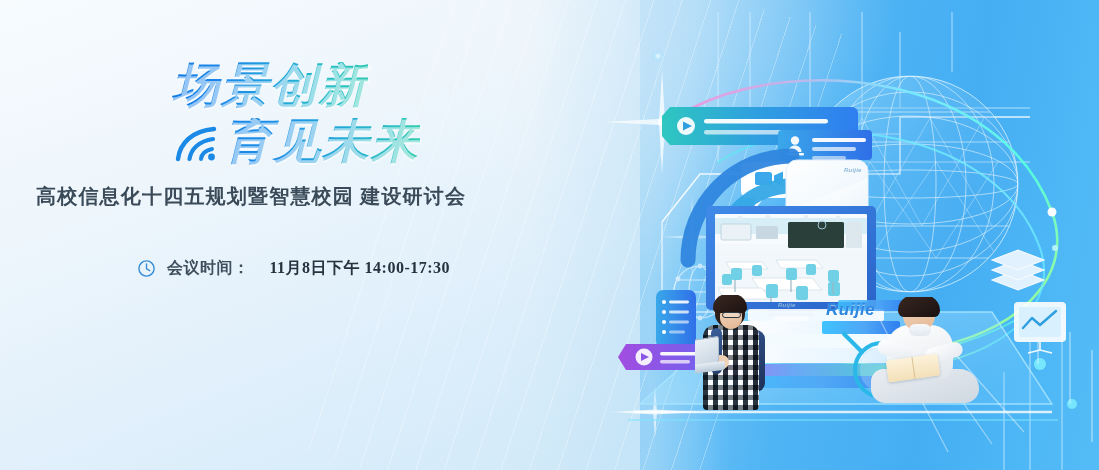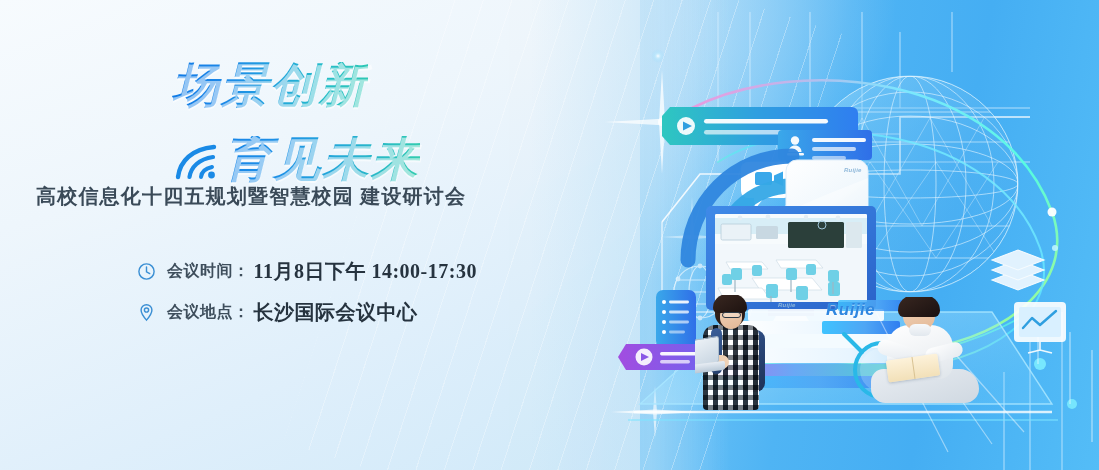--- a/index.html
+++ b/index.html
@@ -62,39 +62,39 @@
     font-weight:bold;
     font-style:italic;
     letter-spacing:2px;
     background:linear-gradient(95deg,#0f7ae6 0%,#1c87e8 26%,#23a3dd 52%,#25bcc9 76%,#2fc9b4 100%);
     -webkit-background-clip:text; background-clip:text;
     color:transparent;
     -webkit-text-fill-color:transparent;
     text-shadow:0 2px 0 rgba(255,255,255,.55);
     white-space:nowrap;
   }
-  .hl-line.second { margin-top:27px; }
+  .hl-line.second { margin-top:9px; }
   .hl-line.second .hl-text{
     background:linear-gradient(95deg,#1684e8 0%,#1f92e6 30%,#24abd6 60%,#2cc2bd 88%,#34cdad 100%);
     -webkit-background-clip:text; background-clip:text;
   }
 
   .wifi-badge{ width:46px; height:40px; margin-right:6px; margin-bottom:2px; flex:0 0 auto; }
 
   .subtitle{
     position:absolute; left:36px; top:183px;
     font-size:20px; font-weight:600; color:#3a4a58;
     letter-spacing:1.2px; white-space:nowrap;
   }
 
   .meta{ position:absolute; left:137px; top:258px; }
   .meta-row{ display:flex; align-items:center; margin-bottom:14px; }
   .meta-ico{ width:19px; height:19px; margin-right:11px; flex:0 0 auto; }
   .meta-label{ font-size:16px; font-weight:bold; color:#3e4e5c; letter-spacing:.5px; white-space:nowrap; }
-  .meta-value{ font-size:20px; font-weight:bold; color:#26333f; letter-spacing:.5px; white-space:nowrap; margin-left:4px; }
+  .meta-value{ font-size:16px; font-weight:bold; color:#26333f; letter-spacing:.5px; white-space:nowrap; margin-left:20px; }
 
   
   .art{ position:absolute; left:600px; top:12px; width:499px; height:470px; }
   .art svg{ position:absolute; left:0; top:0; }
 
   .photo { position:absolute; overflow:hidden; }
 
   
   .stu-l{ left:95px; top:283px; width:72px; height:115px; }
   .stu-l .head{ position:absolute; left:20px; top:0; width:30px; height:32px; border-radius:15px 15px 13px 13px;
@@ -187,30 +187,20 @@
     <div class="meta">
       <div class="meta-row">
         <span class="meta-ico">
           <svg width="19" height="19" viewBox="0 0 20 20">
             <circle cx="10" cy="10" r="8" fill="none" stroke="#3b8fd4" stroke-width="1.5"></circle>
             <path d="M10 5.2V10.3L13.4 12.2" fill="none" stroke="#3b8fd4" stroke-width="1.5" stroke-linecap="round"></path>
           </svg>
         </span>
         <span class="meta-label">会议时间：</span>
         <span class="meta-value">11月8日下午  14:00-17:30</span>
-      </div>
-      <div class="meta-row">
-        <span class="meta-ico">
-          <svg width="19" height="19" viewBox="0 0 20 20">
-            <path d="M10 1.8c-3.2 0-5.7 2.5-5.7 5.6 0 4.2 5.7 10.6 5.7 10.6s5.7-6.4 5.7-10.6c0-3.1-2.5-5.6-5.7-5.6z" fill="none" stroke="#3b8fd4" stroke-width="1.5"></path>
-            <circle cx="10" cy="7.4" r="2.2" fill="none" stroke="#3b8fd4" stroke-width="1.5"></circle>
-          </svg>
-        </span>
-        <span class="meta-label">会议地点：</span>
-        <span class="meta-value">长沙国际会议中心</span>
       </div>
     </div>
   </div>
 
   <div class="art">
 
     <svg width="499" height="470" viewBox="0 0 499 470">
       <defs>
         <linearGradient id="gGlobe" x1="0" y1="0" x2="1" y2="1">
           <stop offset="0%" stop-color="#9fdcfb" stop-opacity=".55"></stop>

